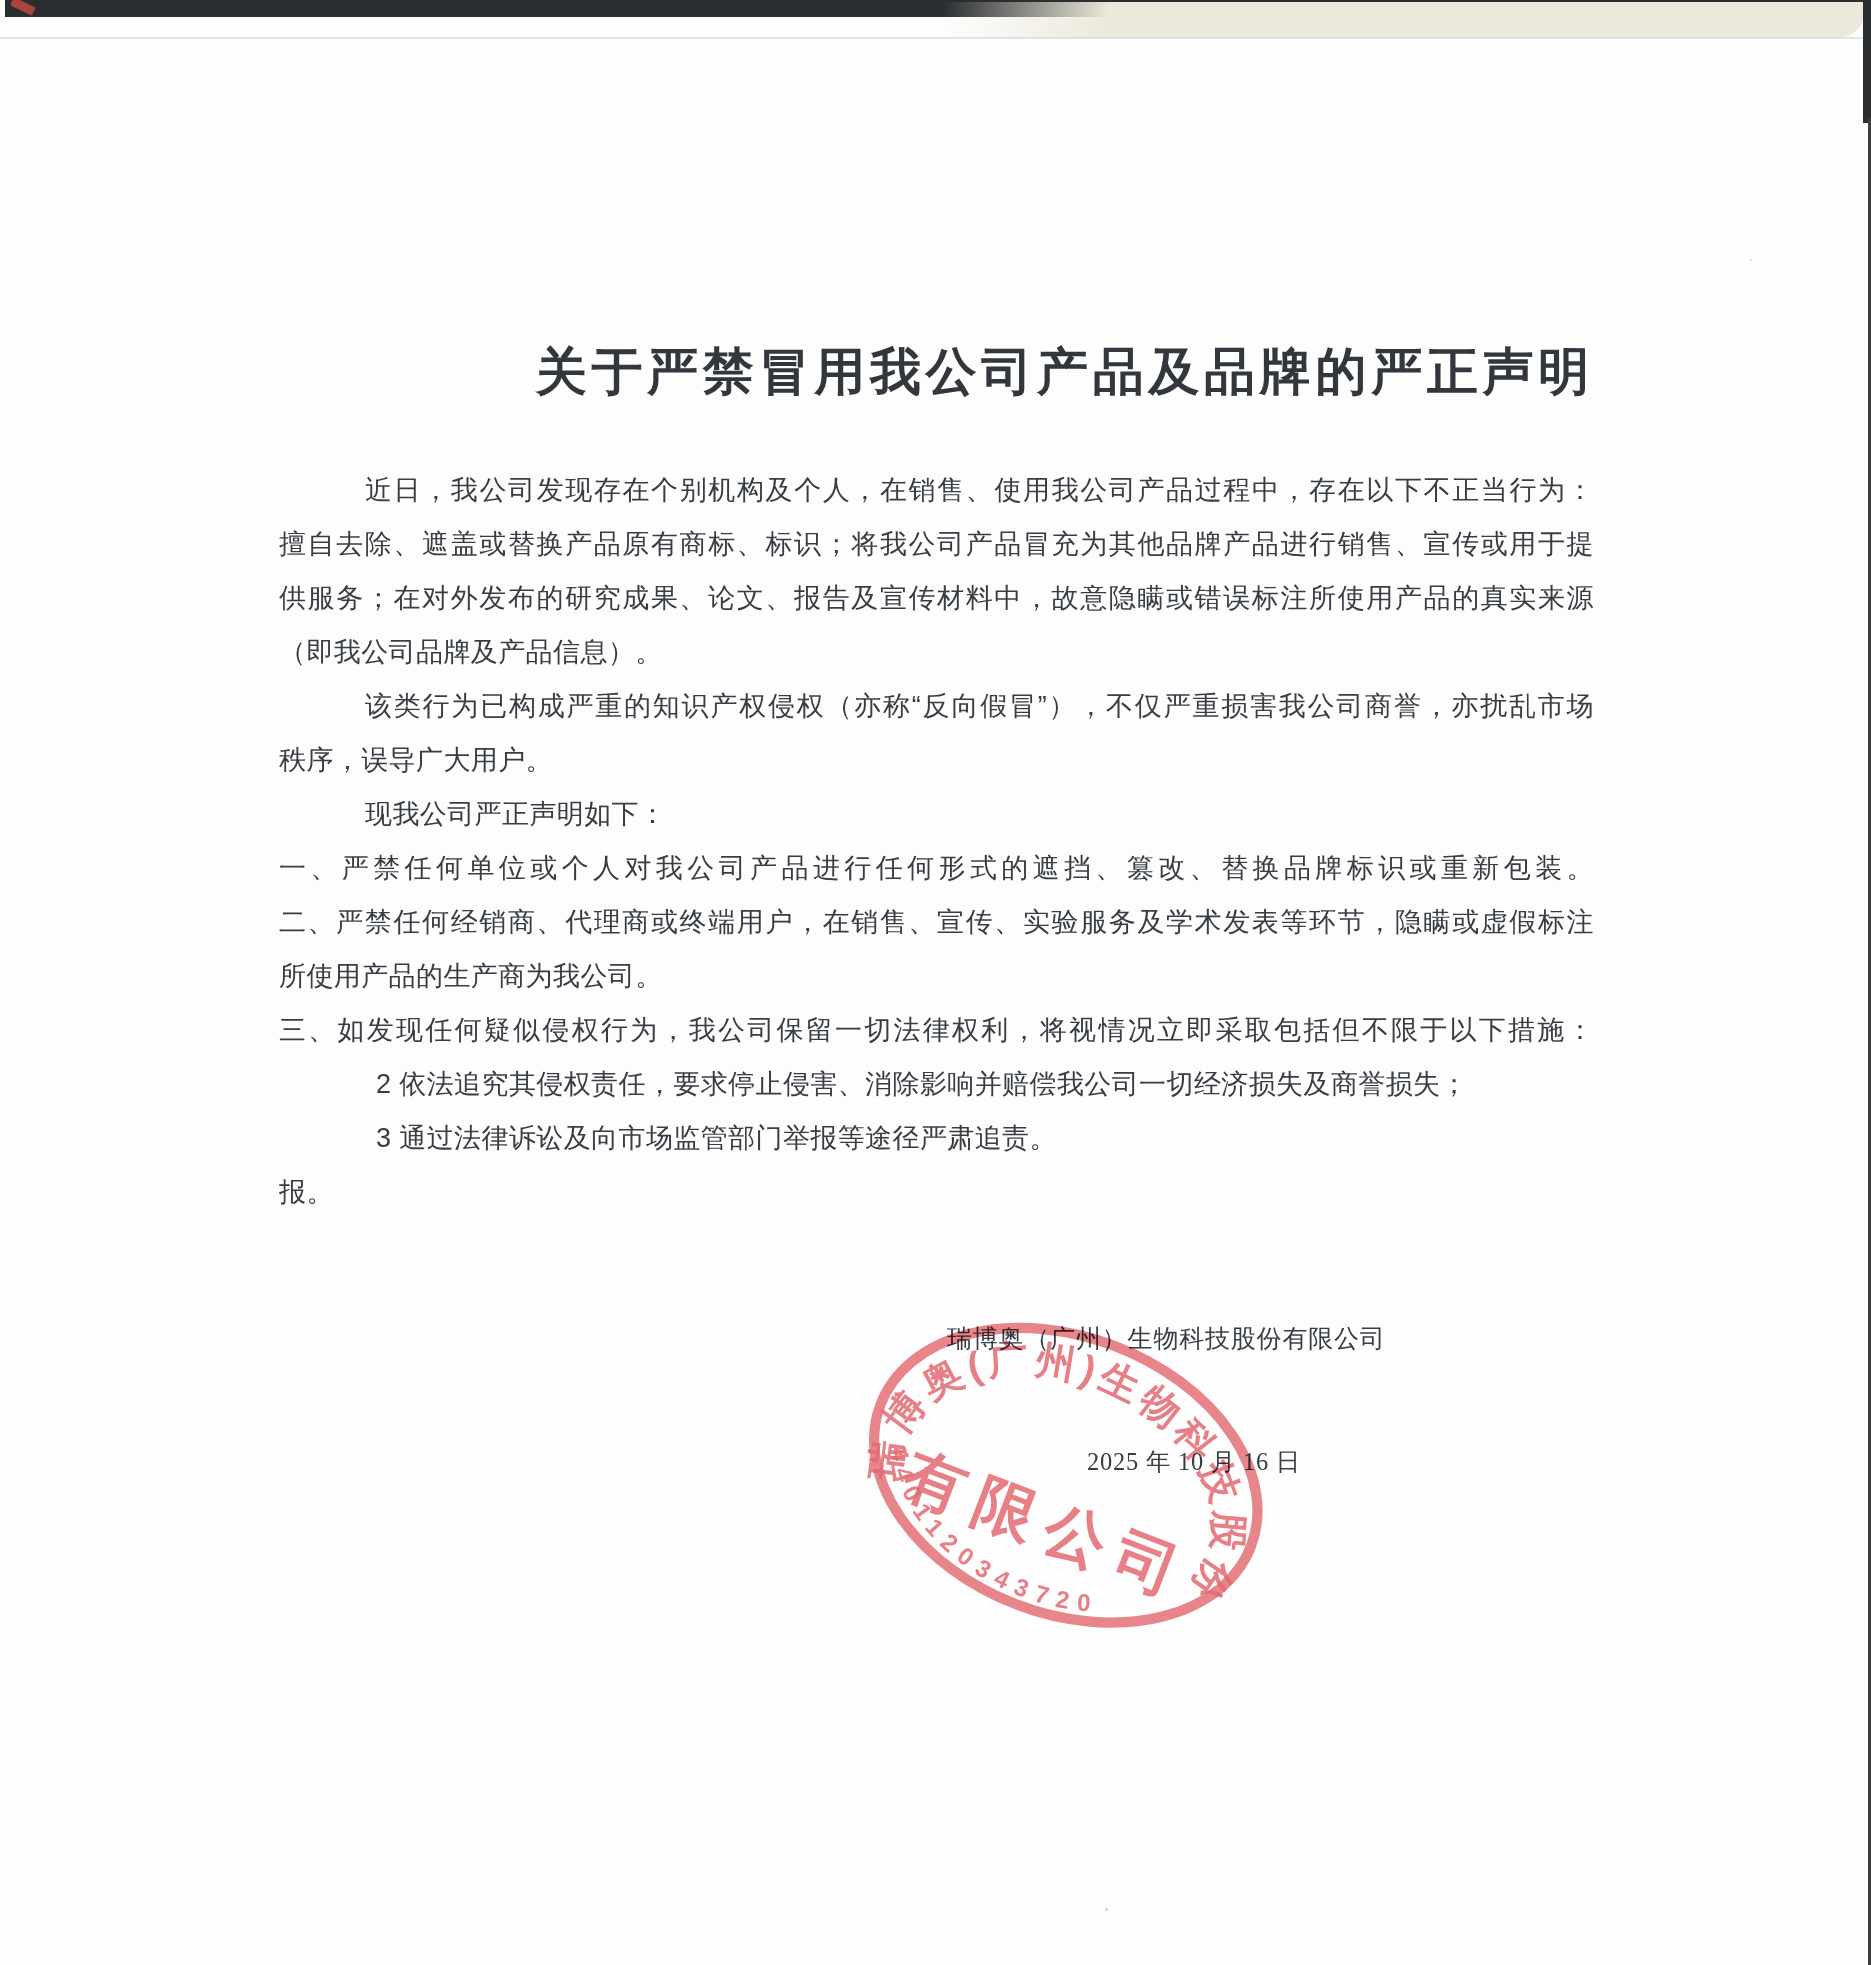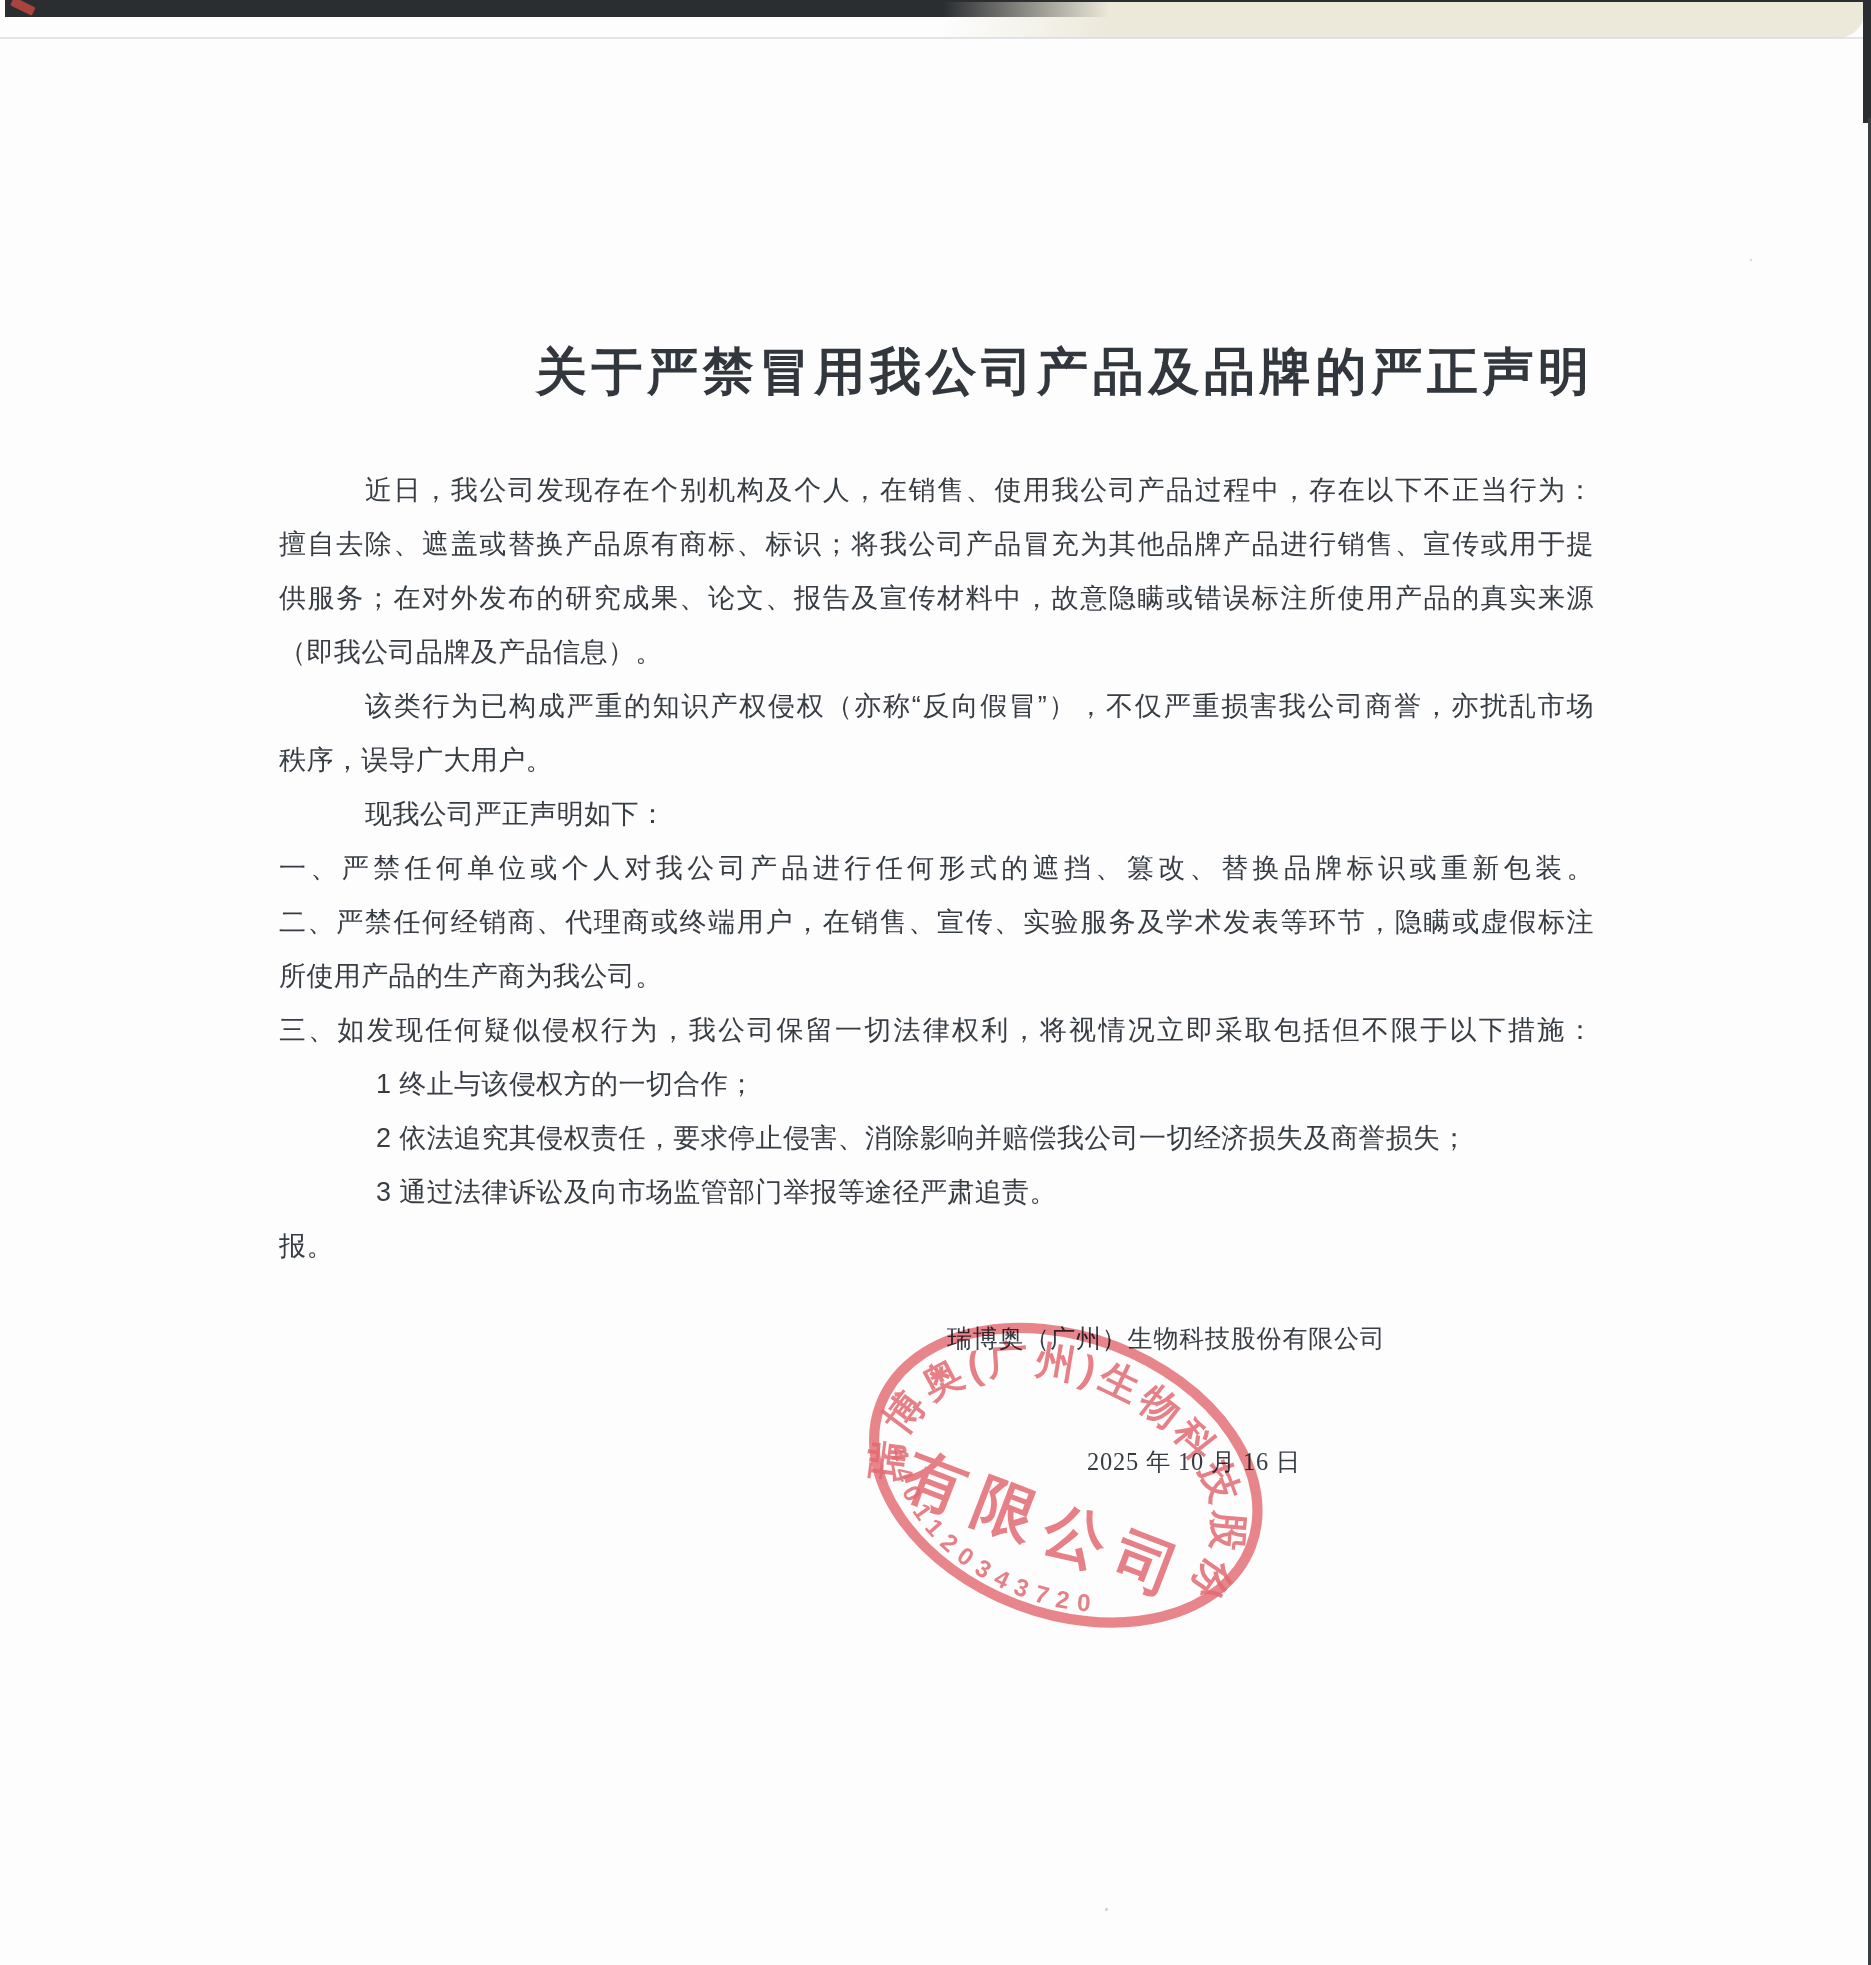--- a/index.html
+++ b/index.html
@@ -82,21 +82,20 @@
       <div class="line jfull">擅自去除、遮盖或替换产品原有商标、标识；将我公司产品冒充为其他品牌产品进行销售、宣传或用于提</div>
       <div class="line jfull">供服务；在对外发布的研究成果、论文、报告及宣传材料中，故意隐瞒或错误标注所使用产品的真实来源</div>
       <div class="line">（即我公司品牌及产品信息）。</div>
       <div class="line ind-para jfull">该类行为已构成严重的知识产权侵权（亦称“反向假冒”），不仅严重损害我公司商誉，亦扰乱市场</div>
       <div class="line">秩序，误导广大用户。</div>
       <div class="line ind-para">现我公司严正声明如下：</div>
       <div class="line jfull">一、严禁任何单位或个人对我公司产品进行任何形式的遮挡、篡改、替换品牌标识或重新包装。</div>
       <div class="line jfull">二、严禁任何经销商、代理商或终端用户，在销售、宣传、实验服务及学术发表等环节，隐瞒或虚假标注</div>
       <div class="line">所使用产品的生产商为我公司。</div>
       <div class="line jfull">三、如发现任何疑似侵权行为，我公司保留一切法律权利，将视情况立即采取包括但不限于以下措施：</div>
-      <div class="line ind-sub">1  终止与该侵权方的一切合作；</div>
       <div class="line ind-sub">2  依法追究其侵权责任，要求停止侵害、消除影响并赔偿我公司一切经济损失及商誉损失；</div>
       <div class="line ind-sub">3  通过法律诉讼及向市场监管部门举报等途径严肃追责。</div>
       <div class="line">报。</div>
     </div>
 
   <div class="sig-company">瑞博奥（广州）生物科技股份有限公司</div>
   <div class="sig-date">2025 年 10 月 16 日</div>
 
   <svg class="stamp-svg" viewBox="0 0 1100 840">
     <g transform="translate(552,408) rotate(21)">

